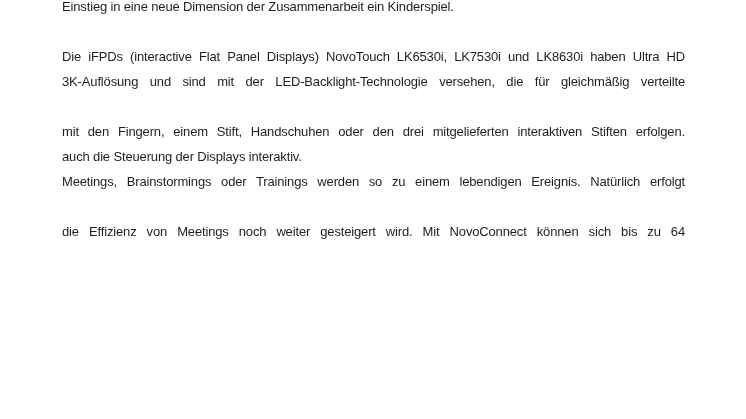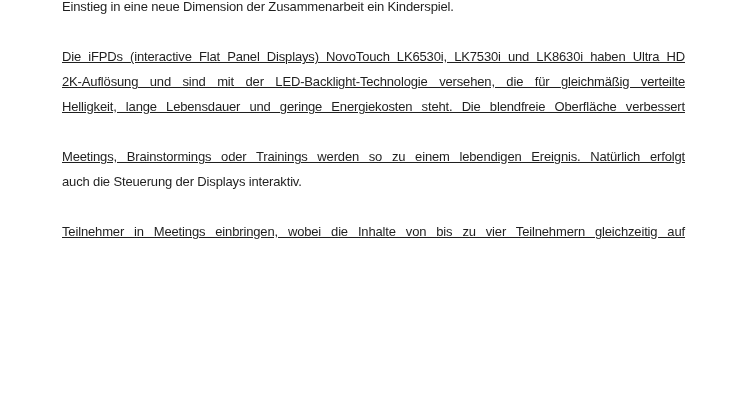--- a/index.html
+++ b/index.html
@@ -25,43 +25,42 @@
   }
   .para {
     margin: 0 0 25px 0;
   }
   .line {
     line-height: 25px;
   }
   .line.j {
     text-align: justify;
     text-align-last: justify;
-    text-decoration: underline;
   }
   .line.last {
     text-align: left;
   }
 </style>
 </head>
 <body style="--page-bg: #ffffff; --text-color: #1f1f1f;">
 
 <div class="page">
 
   <div class="para">
     <div class="line last">Einstieg in eine neue Dimension der Zusammenarbeit ein Kinderspiel.</div>
   </div>
 
   <div class="para">
     <div class="line j">Die iFPDs (interactive Flat Panel Displays) NovoTouch LK6530i, LK7530i und LK8630i haben Ultra HD</div>
-    <div class="line j">2K-Auflösung und sind mit der LED-Backlight-Technologie versehen, die für gleichmäßig verteilte</div>
-    <div class="line j">Helligkeit, lange Lebensdauer und geringe Energiekosten steht. Die blendfreie Oberfläche verbessert</div>
+    <div class="line j">3K-Auflösung und sind mit der LED-Backlight-Technologie versehen, die für gleichmäßig verteilte</div>
   </div>
 
   <div class="para">
+    <div class="line j">mit den Fingern, einem Stift, Handschuhen oder den drei mitgelieferten interaktiven Stiften erfolgen.</div>
+    <div class="line last">auch die Steuerung der Displays interaktiv.</div>
     <div class="line j">Meetings, Brainstormings oder Trainings werden so zu einem lebendigen Ereignis. Natürlich erfolgt</div>
-    <div class="line last">auch die Steuerung der Displays interaktiv.</div>
   </div>
 
   <div class="para">
-    <div class="line j">Teilnehmer in Meetings einbringen, wobei die Inhalte von bis zu vier Teilnehmern gleichzeitig auf</div>
+    <div class="line j">die Effizienz von Meetings noch weiter gesteigert wird. Mit NovoConnect können sich bis zu 64</div>
   </div>
 
 </div>
 
 </body></html>

